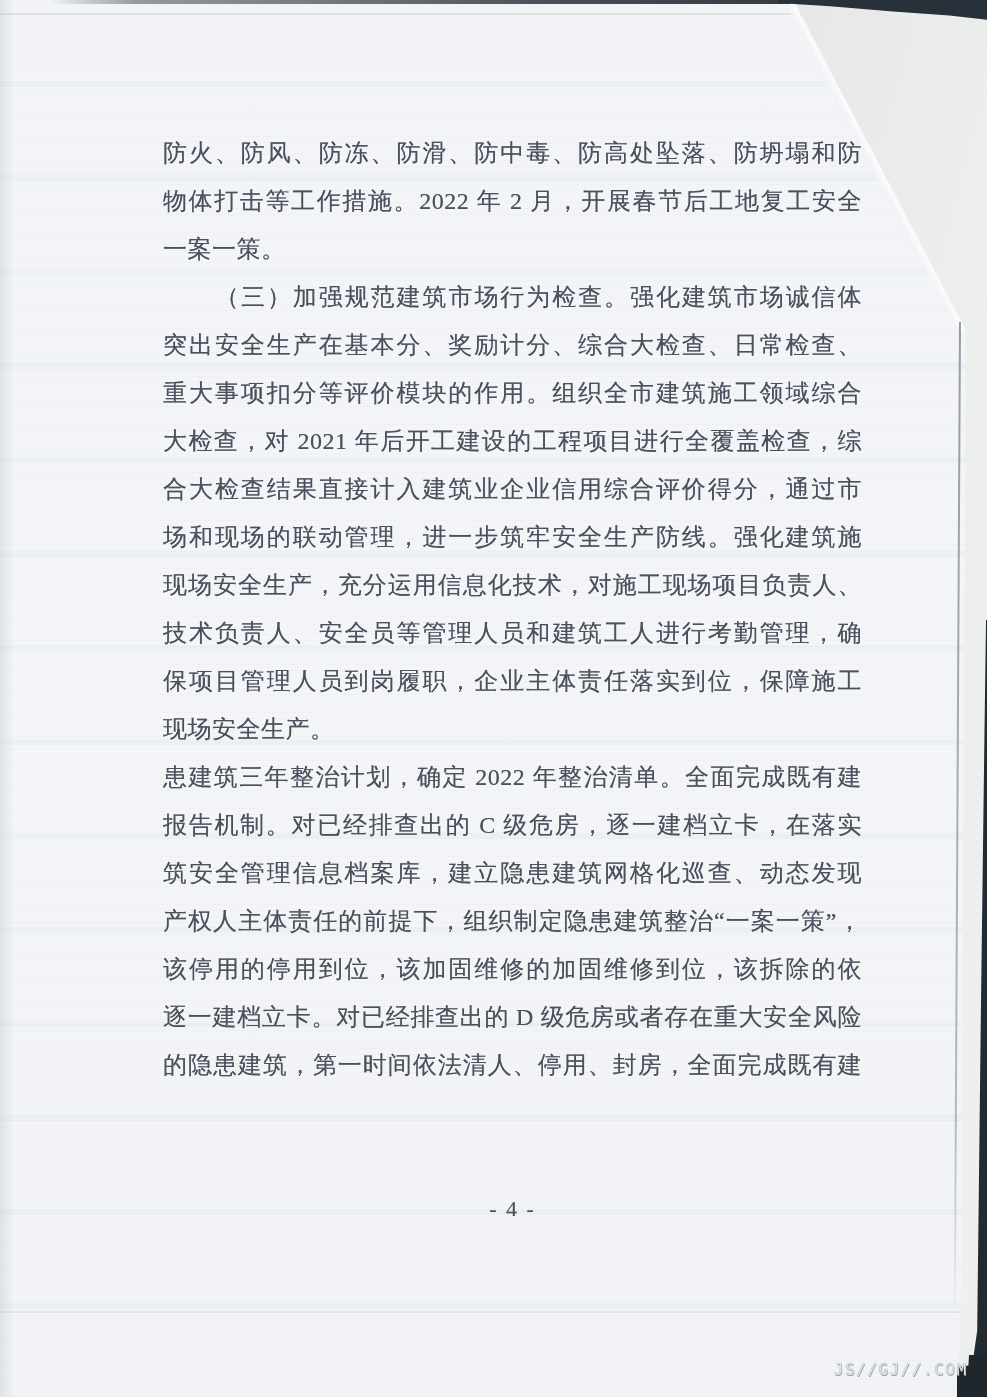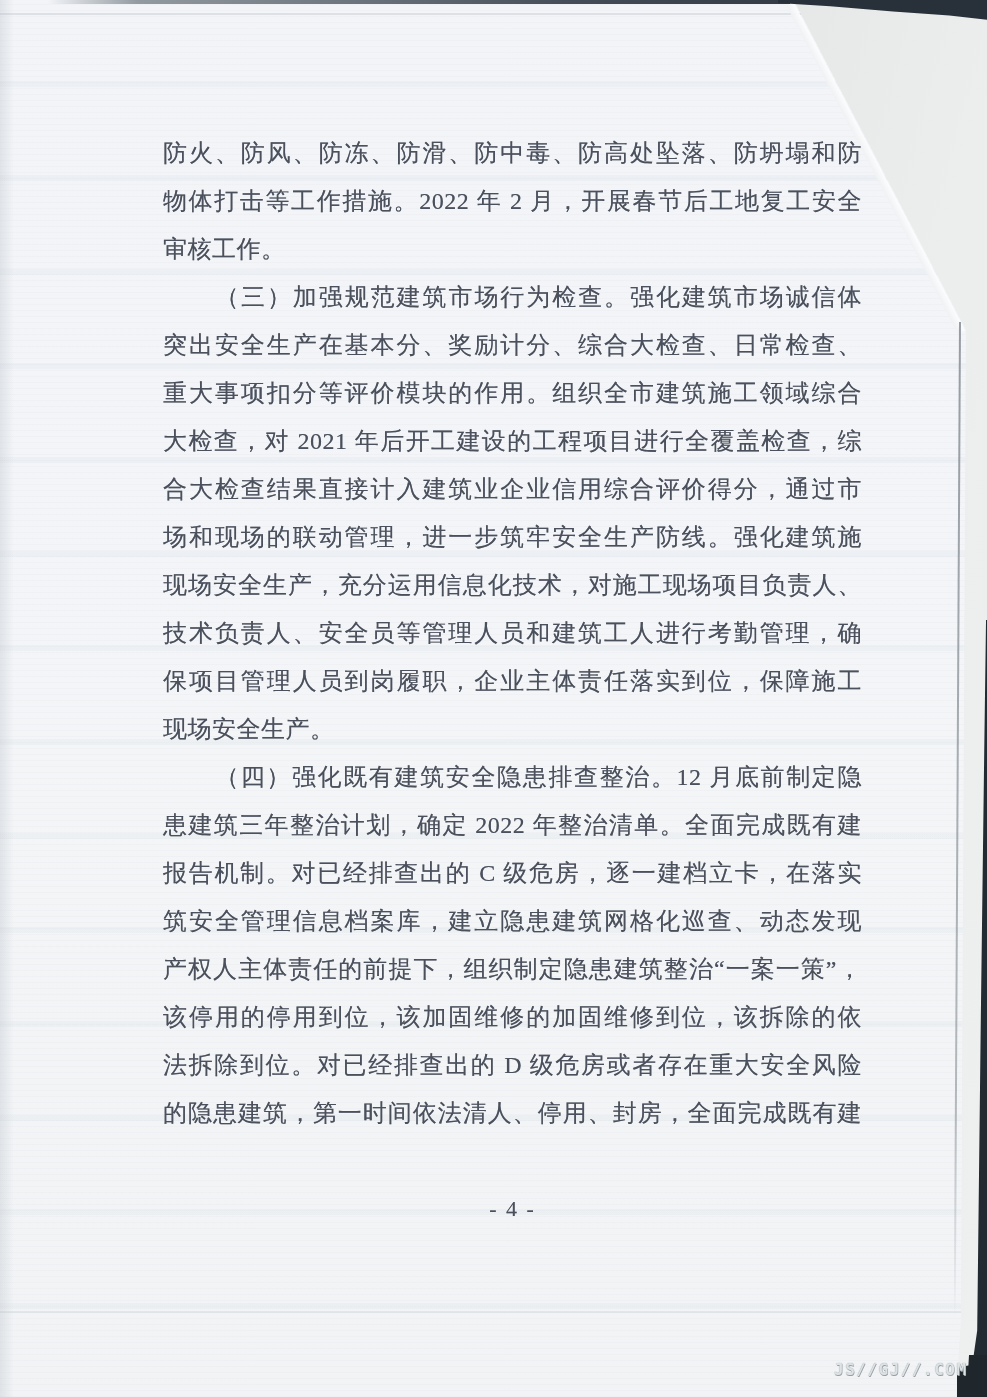--- a/index.html
+++ b/index.html
@@ -56,21 +56,21 @@
   .line.end{text-align-last:left;}
   .line.indent{padding-left:52px;}
   .page-number{
     position:absolute;left:163px;top:1194px;width:699px;height:30px;
     line-height:30px;text-align:center;font-size:22px;color:#4a505c;
     letter-spacing:2px;text-shadow:0 0 0.6px rgba(74,80,92,0.5);
   }
   .watermark{
     position:absolute;left:834px;top:1360px;z-index:5;
     font-family:"DejaVu Sans Mono","Liberation Mono",monospace;
-    font-size:16px;font-weight:bold;letter-spacing:1.5px;
+    font-size:16px;font-weight:normal;letter-spacing:1.5px;
     color:#dde2e4;
     text-shadow:0 0 1px #868d92,0.5px 0.5px 0 #9aa1a5;
     white-space:nowrap;
   }
 </style>
 </head>
 <body>
 
 <div class="page">
   <div class="left-shade"></div>
@@ -81,37 +81,36 @@
   <div class="diag-highlight"></div>
   <div class="top-bar"></div>
   <div class="top-corner-dark"></div>
   <div class="edge-line"></div>
   <div class="right-dark-strip"></div>
   <div class="corner-block"></div>
 
   <div class="textblock">
       <div class="line">防火、防风、防冻、防滑、防中毒、防高处坠落、防坍塌和防</div>
       <div class="line">物体打击等工作措施。2022 年 2 月，开展春节后工地复工安全</div>
-      <div class="line end">审核工作。</div>
+      <div class="line end">一案一策。</div>
       <div class="line indent">（三）加强规范建筑市场行为检查。强化建筑市场诚信体</div>
       <div class="line">突出安全生产在基本分、奖励计分、综合大检查、日常检查、</div>
       <div class="line">重大事项扣分等评价模块的作用。组织全市建筑施工领域综合</div>
       <div class="line">大检查，对 2021 年后开工建设的工程项目进行全覆盖检查，综</div>
       <div class="line">合大检查结果直接计入建筑业企业信用综合评价得分，通过市</div>
       <div class="line">场和现场的联动管理，进一步筑牢安全生产防线。强化建筑施</div>
       <div class="line">现场安全生产，充分运用信息化技术，对施工现场项目负责人、</div>
       <div class="line">技术负责人、安全员等管理人员和建筑工人进行考勤管理，确</div>
       <div class="line">保项目管理人员到岗履职，企业主体责任落实到位，保障施工</div>
       <div class="line end">现场安全生产。</div>
-      <div class="line indent">（四）强化既有建筑安全隐患排查整治。12 月底前制定隐</div>
       <div class="line">患建筑三年整治计划，确定 2022 年整治清单。全面完成既有建</div>
       <div class="line">报告机制。对已经排查出的 C 级危房，逐一建档立卡，在落实</div>
       <div class="line">筑安全管理信息档案库，建立隐患建筑网格化巡查、动态发现</div>
       <div class="line">产权人主体责任的前提下，组织制定隐患建筑整治“一案一策”，</div>
       <div class="line">该停用的停用到位，该加固维修的加固维修到位，该拆除的依</div>
-      <div class="line">法拆除到位。对已经排查出的 D 级危房或者存在重大安全风险</div>
+      <div class="line">逐一建档立卡。对已经排查出的 D 级危房或者存在重大安全风险</div>
       <div class="line">的隐患建筑，第一时间依法清人、停用、封房，全面完成既有建</div>
     </div>
 
   <div class="page-number">- 4 -</div>
 
   <div class="watermark">JS//GJ//.COM</div>
 </div>
 
 </body></html>

